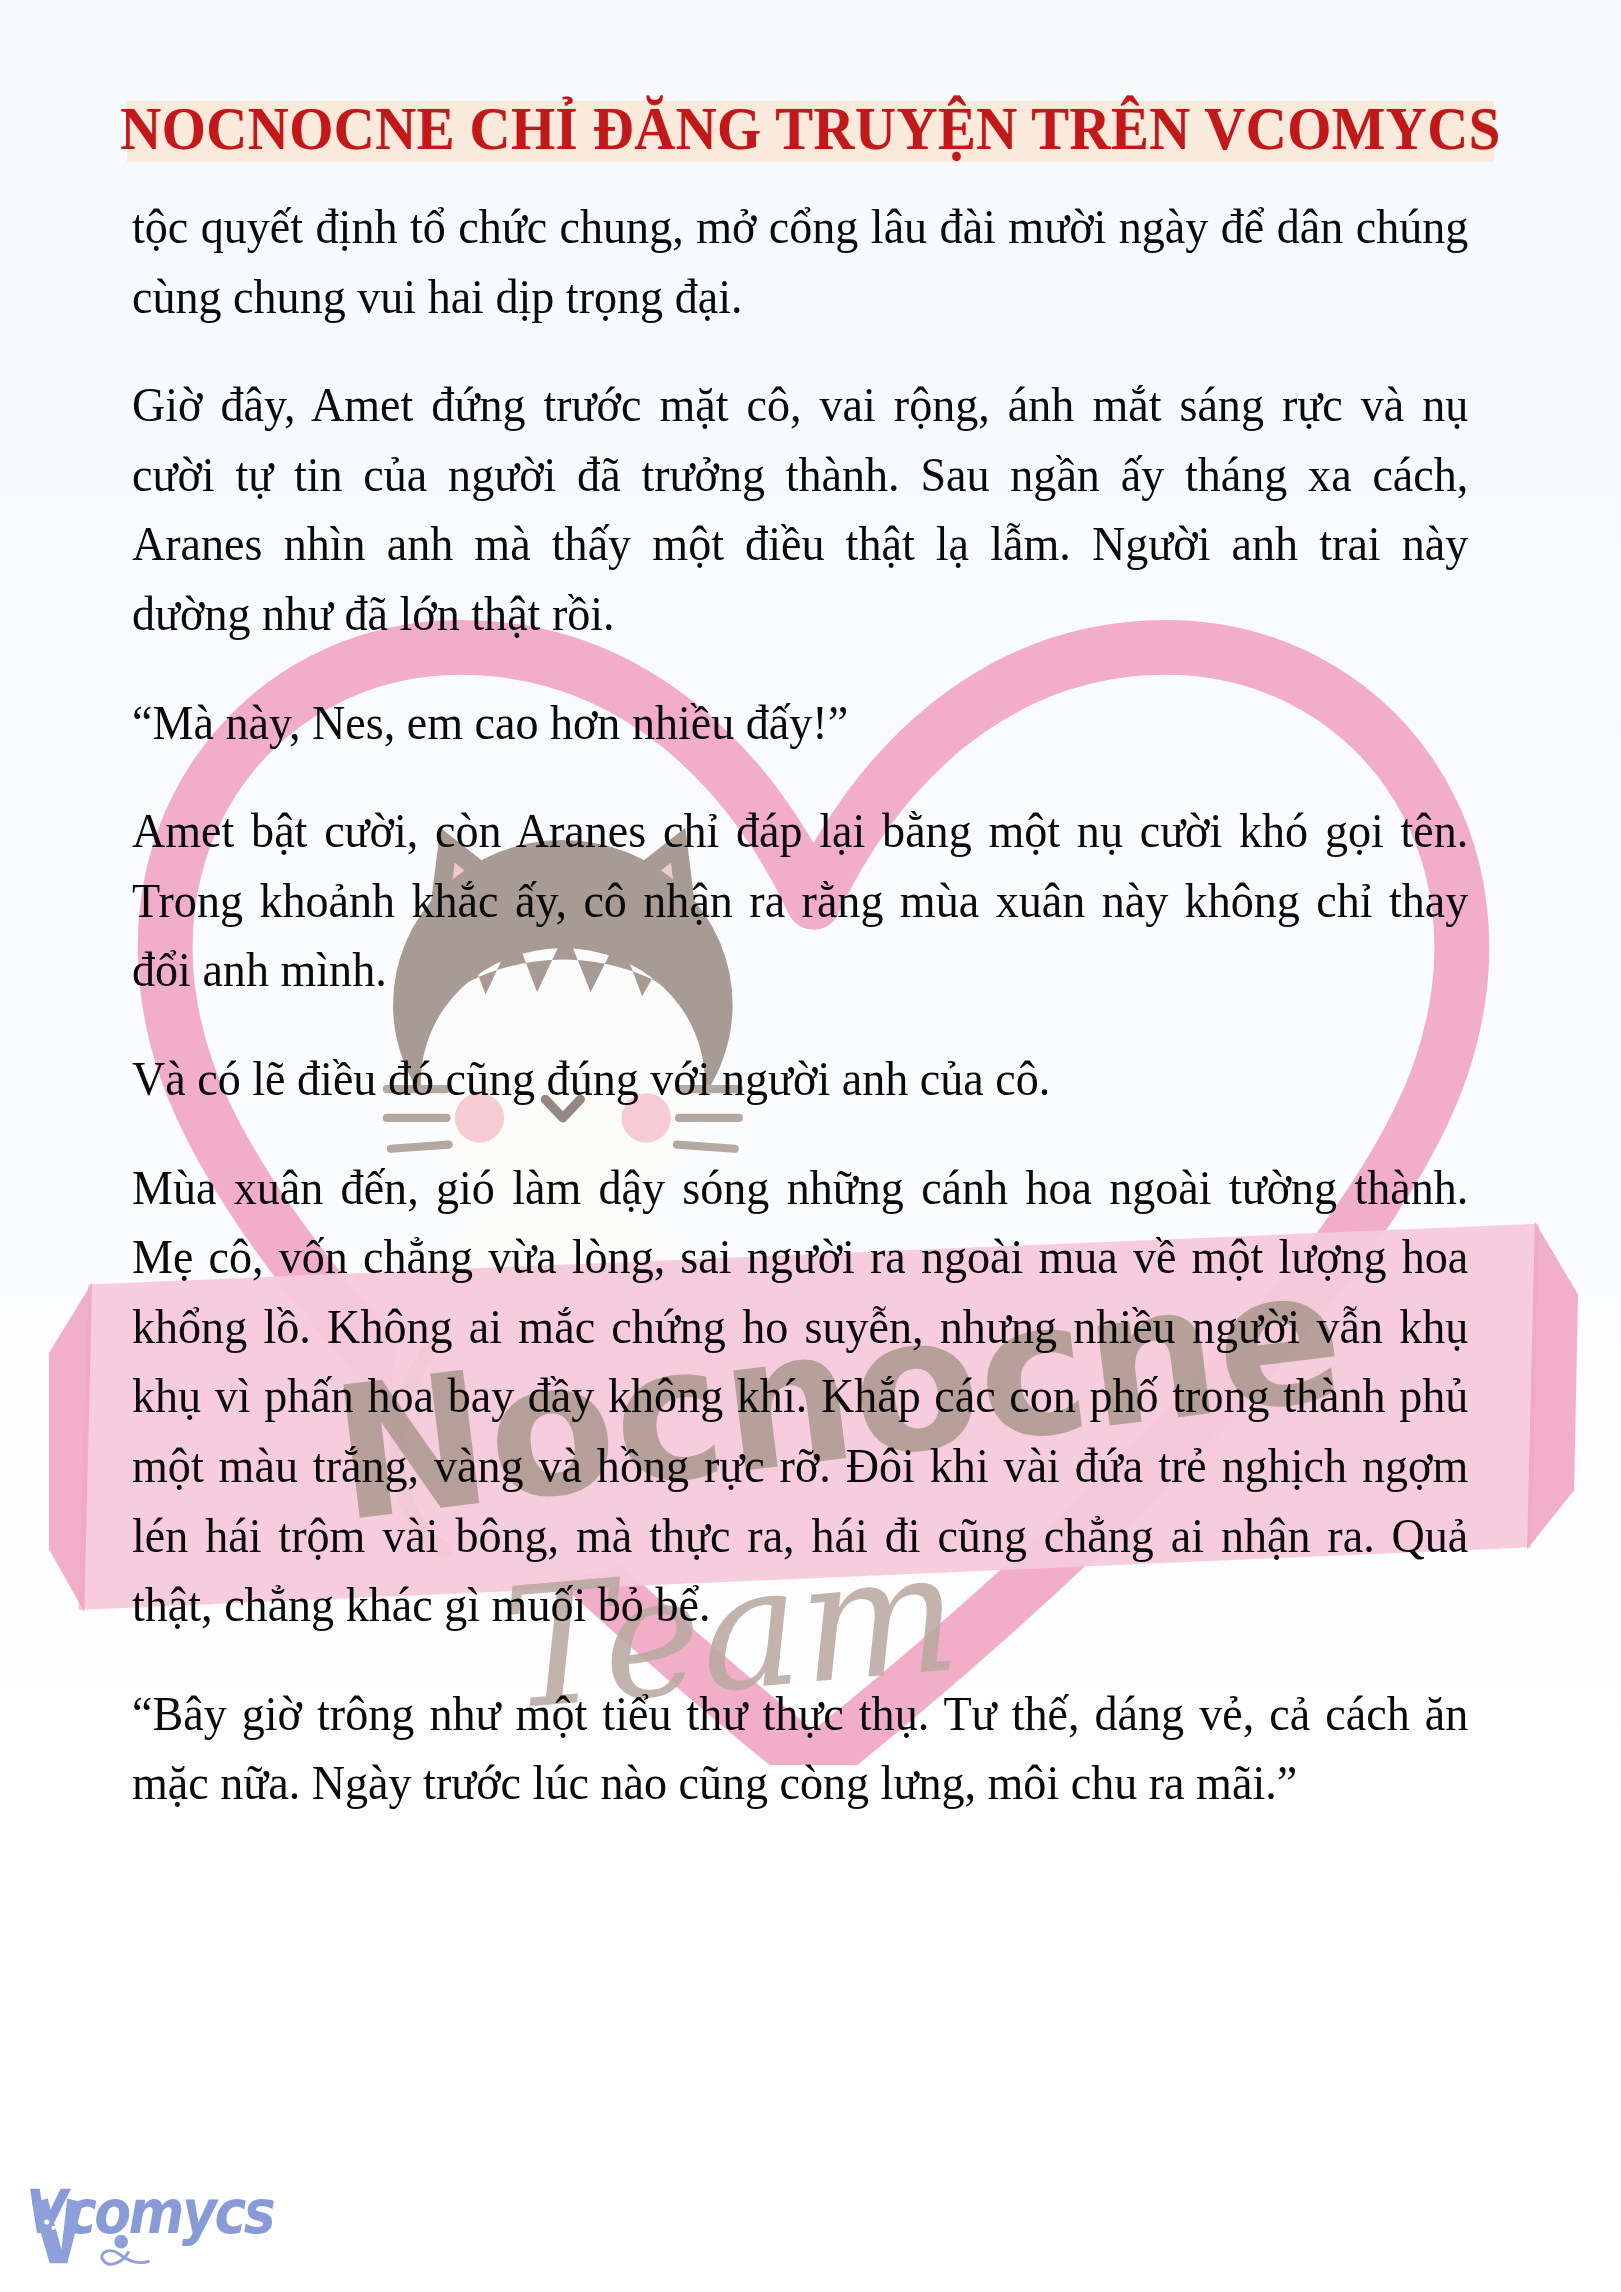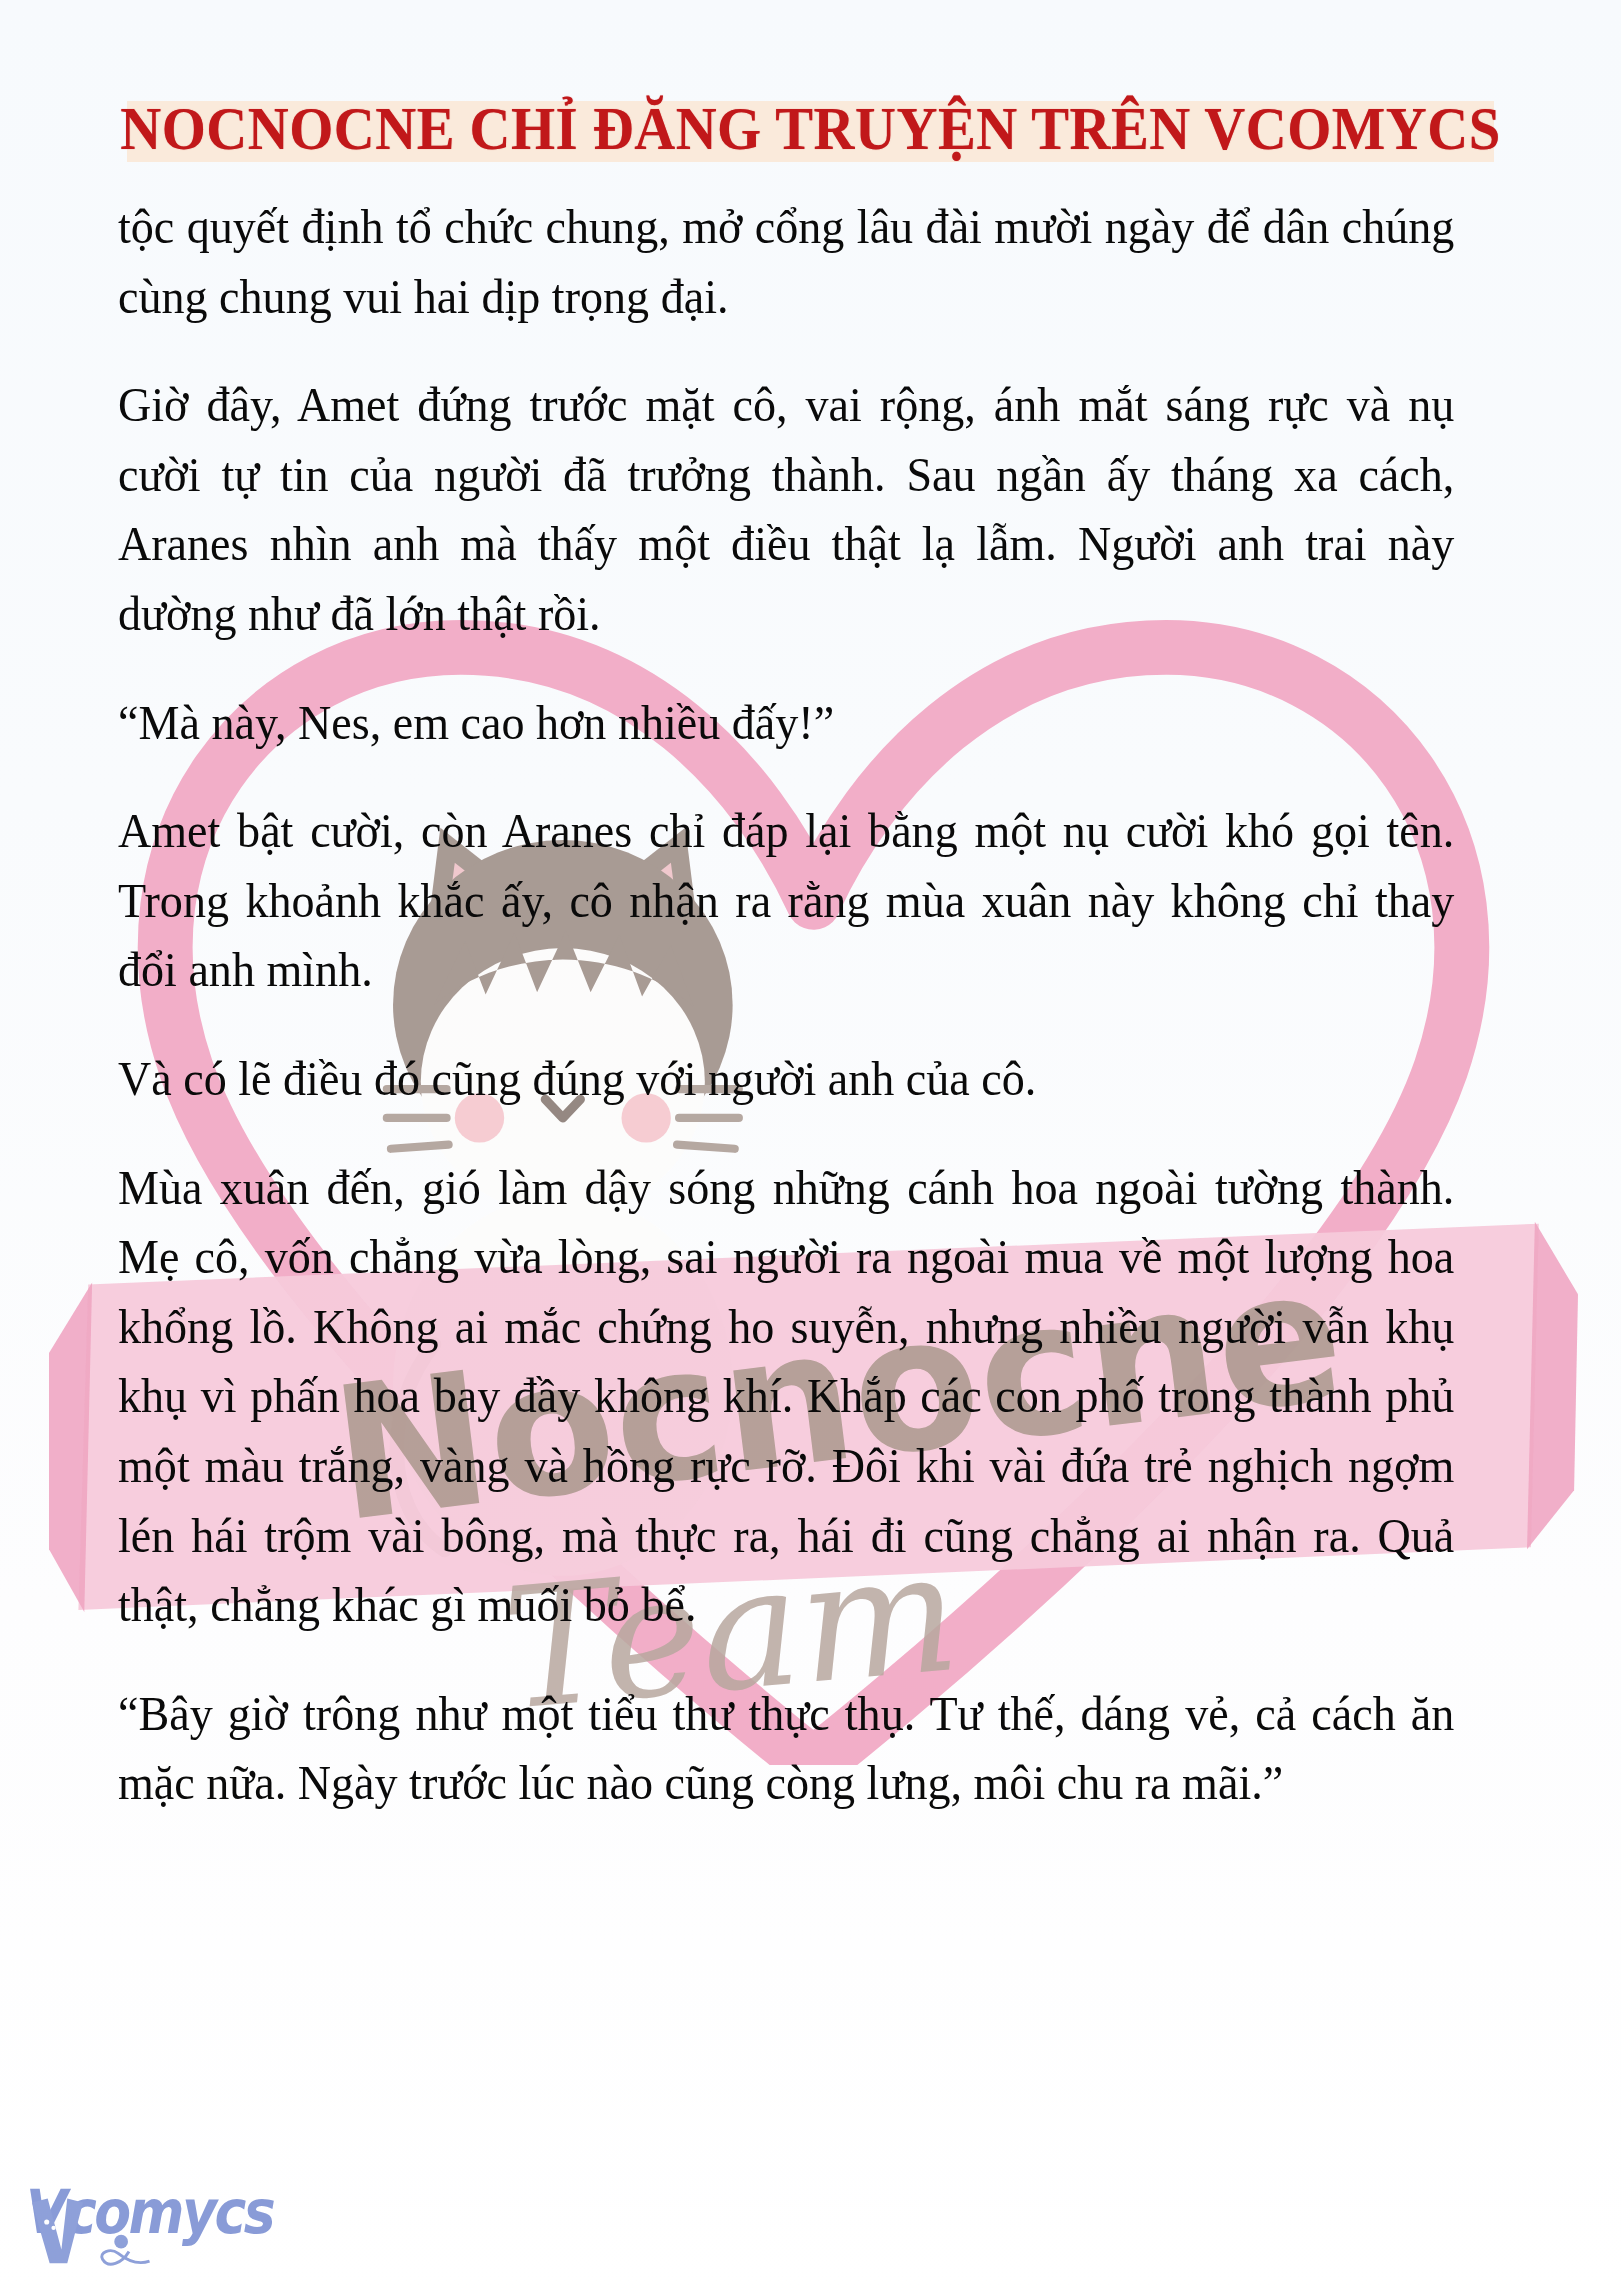--- a/index.html
+++ b/index.html
@@ -68,21 +68,21 @@
     letter-spacing: 0.5px;
     white-space: nowrap;
     transform: scaleX(0.93);
     transform-origin: center center;
     text-shadow: 0 0 1px rgba(193,24,26,0.55);
   }
 
   
   .content {
     position: absolute;
-    left: 118px;
+    left: 132px;
     top: 192px;
     width: 1392px;
     z-index: 4;
   }
   .para {
     color: #0a0a0a;
     font-family: "Liberation Serif", "DejaVu Serif", serif;
     font-size: 48px;
     line-height: 1.45;
     margin: 0 0 39px 0;

